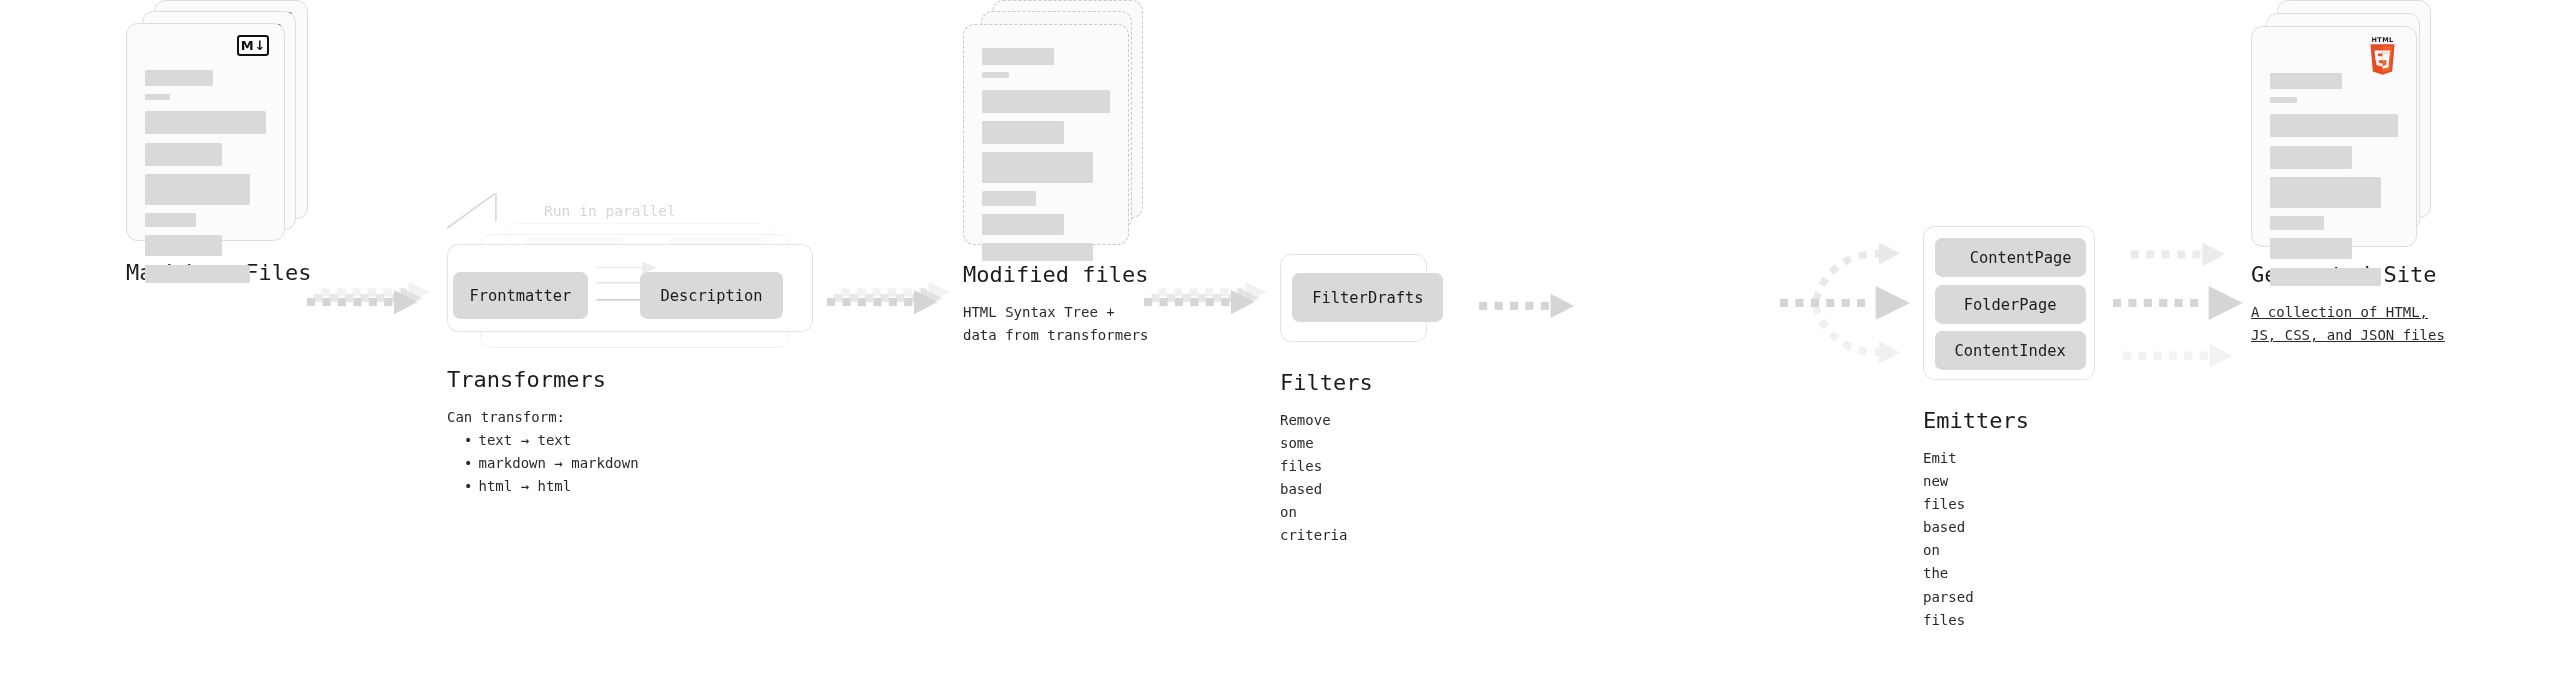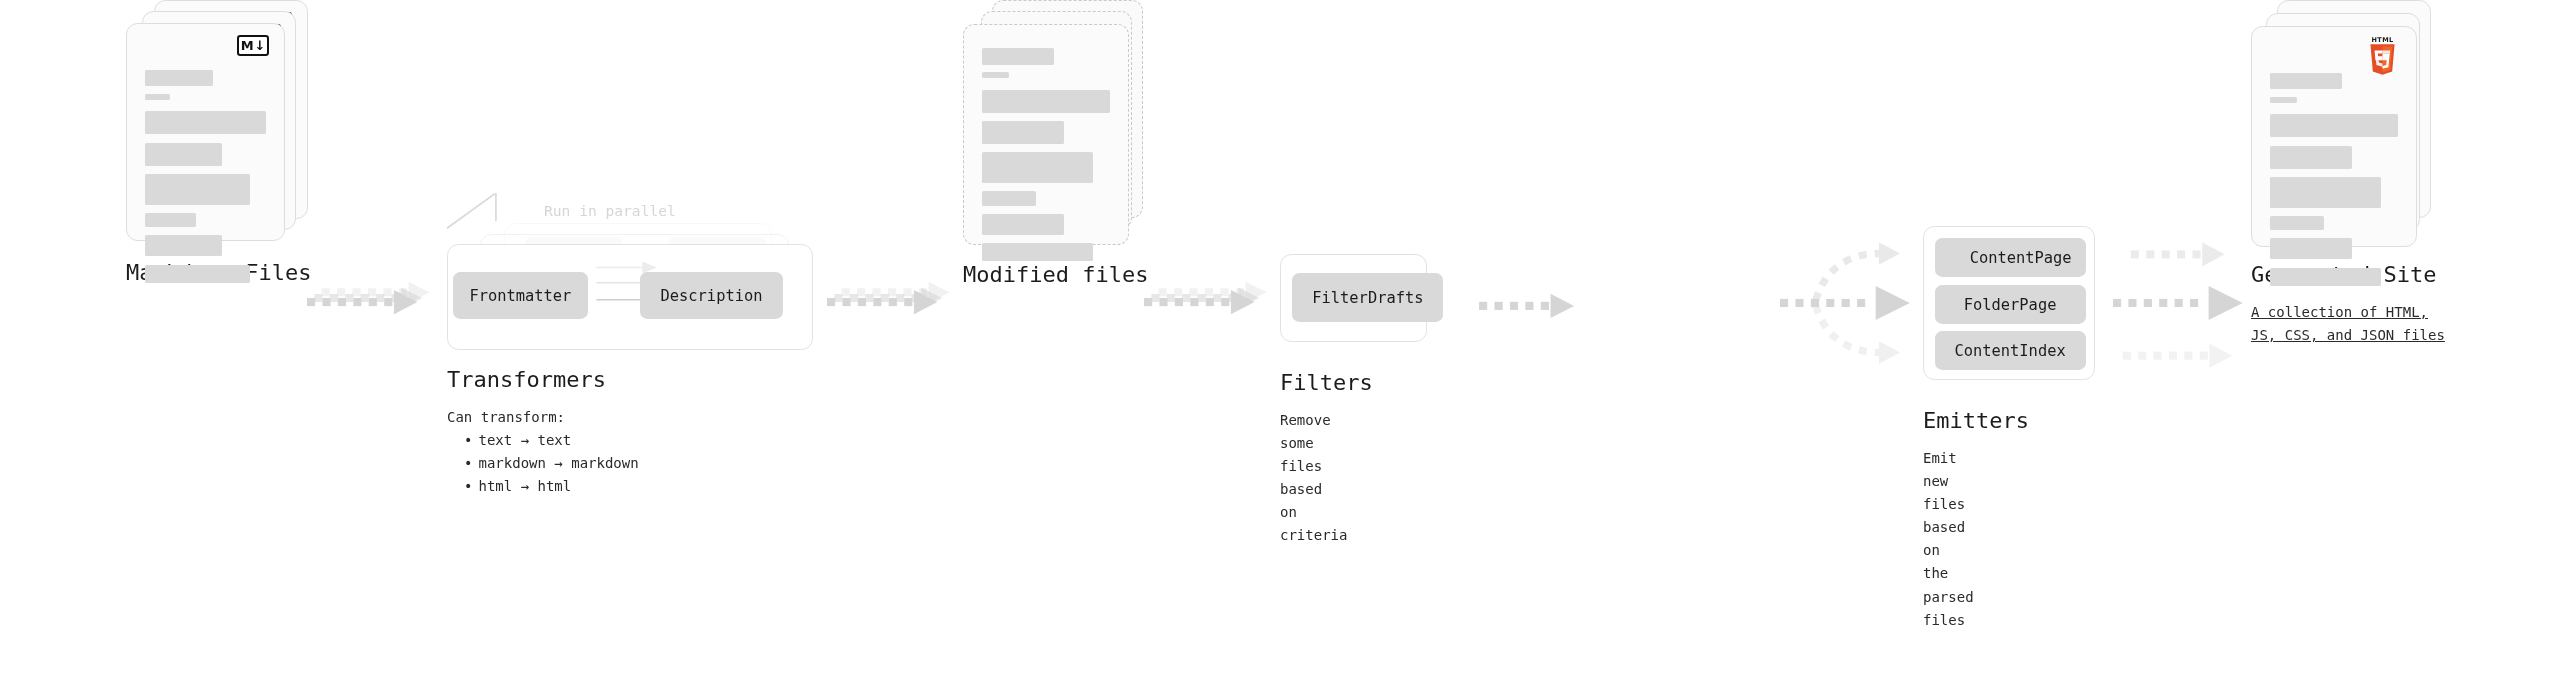--- a/index.html
+++ b/index.html
@@ -288,21 +288,21 @@
       <div class="pillbox ghost-2" style="left:57px;top:223px;width:268px;height:106px;">
         <div class="pill" style="left:19.5px;top:13px;width:98px;height:46px;background:#dadada;"></div>
         <div class="pill" style="left:163px;top:13px;width:98px;height:46px;background:#dadada;"></div>
       </div>
 
       <div class="pillbox ghost-1" style="left:32.5px;top:234px;width:309px;height:114px;">
         <div class="pill" style="left:16.3px;top:14.6px;width:122px;height:50px;background:#dcdcdc;"></div>
         <div class="pill" style="left:184px;top:14.6px;width:122px;height:50px;background:#dcdcdc;"></div>
       </div>
 
-      <div class="pillbox" style="left:0px;top:244px;width:366px;height:106px;z-index:5;padding-left:7px;">
+      <div class="pillbox" style="left:0px;top:244px;width:366px;height:88px;z-index:5;padding-left:7px;">
 
         <div class="abs" style="left:148px;top:16.3px;z-index:1;">
           <svg width="67" height="50" viewBox="0 0 82 62">
             <g stroke="#e6e6e6" stroke-width="2" fill="#e6e6e6" opacity="0.75">
               <line x1="0" y1="8" x2="58" y2="8"></line>
                 <polygon points="58,2 58,14 72,8"></polygon>
             </g>
             <g stroke="#e0e0e0" stroke-width="2" fill="#e0e0e0" opacity="0.85">
               <line x1="0" y1="27" x2="58" y2="27"></line>
                 <polygon points="58,21 58,33 72,27"></polygon>
@@ -375,20 +375,22 @@
           <div class="bar" style="width:64%;height:23px;margin-bottom:8.1px;"></div>
           <div class="bar" style="width:87%;height:31px;margin-bottom:8.1px;"></div>
           <div class="bar" style="width:42%;height:14.6px;margin-bottom:8.1px;"></div>
           <div class="bar" style="width:64%;height:21px;margin-bottom:8.1px;"></div>
           <div class="bar" style="width:87%;height:18px;"></div>
         </div>
       </div>
     </div>
 
     <div class="sec-title" style="position:absolute;left:0px;top:262px;">Modified files</div>
+    <div class="sec-desc" style="position:absolute;left:0px;top:301px;">HTML Syntax Tree +
+data from transformers</div>
   </div>
 
   <div class="abs" style="left:1144px;top:280px;">
     <svg width="130" height="49" viewBox="0 0 160 60">
       <g fill="#d5d5d5">
         <g opacity="0.32" transform="translate(18,-12)">
           <rect x="0" y="22" width="10" height="10"></rect>
             <rect x="19" y="22" width="10" height="10"></rect>
           <rect x="38" y="22" width="10" height="10"></rect>
             <rect x="57" y="22" width="10" height="10"></rect>

